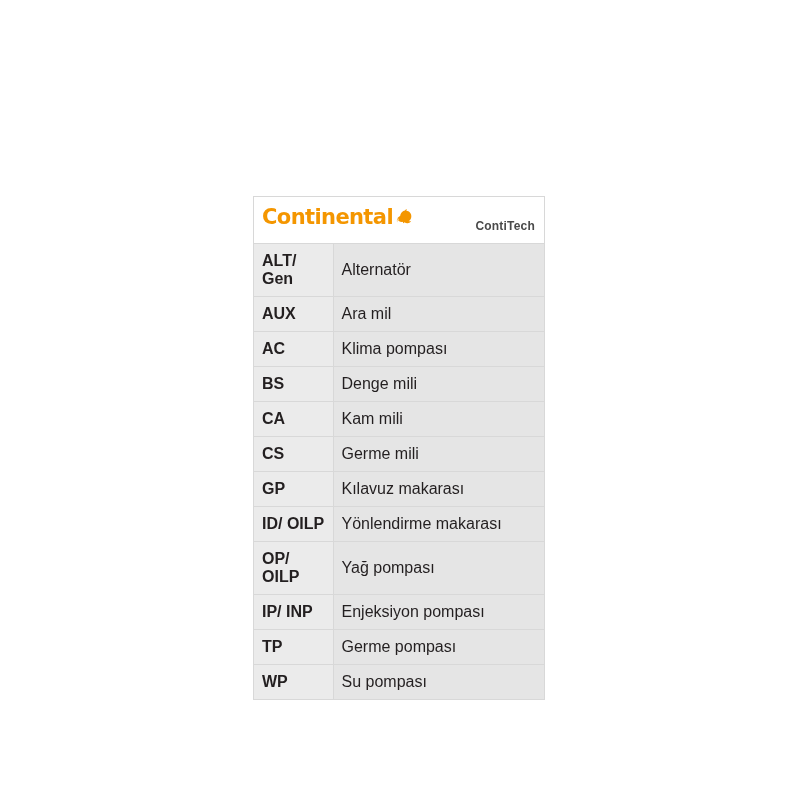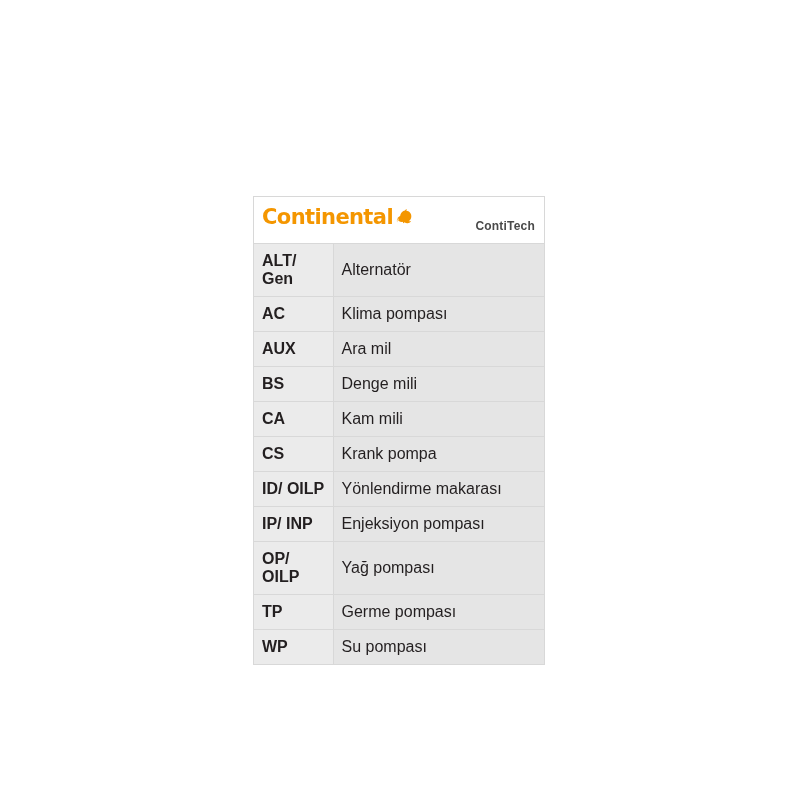--- a/index.html
+++ b/index.html
@@ -119,50 +119,54 @@
       <div class="brand-sub">ContiTech</div>
     </div>
 
     <table class="legend">
       <tbody>
         <tr>
           <td class="code">ALT/ Gen</td>
           <td class="desc">Alternatör</td>
         </tr>
         <tr>
+          <td class="code">AUX</td>
+          <td class="desc">Ara mil</td>
+        </tr>
+        <tr>
           <td class="code">AC</td>
           <td class="desc">Klima pompası</td>
-        </tr>
-        <tr>
-          <td class="code">AUX</td>
-          <td class="desc">Ara mil</td>
         </tr>
         <tr>
           <td class="code">BS</td>
           <td class="desc">Denge mili</td>
         </tr>
         <tr>
           <td class="code">CA</td>
           <td class="desc">Kam mili</td>
         </tr>
         <tr>
           <td class="code">CS</td>
-          <td class="desc">Krank pompa</td>
+          <td class="desc">Germe mili</td>
+        </tr>
+        <tr>
+          <td class="code">GP</td>
+          <td class="desc">Kılavuz makarası</td>
         </tr>
         <tr>
           <td class="code">ID/ OILP</td>
           <td class="desc">Yönlendirme makarası</td>
         </tr>
         <tr>
+          <td class="code">OP/ OILP</td>
+          <td class="desc">Yağ pompası</td>
+        </tr>
+        <tr>
           <td class="code">IP/ INP</td>
           <td class="desc">Enjeksiyon pompası</td>
-        </tr>
-        <tr>
-          <td class="code">OP/ OILP</td>
-          <td class="desc">Yağ pompası</td>
         </tr>
         <tr>
           <td class="code">TP</td>
           <td class="desc">Germe pompası</td>
         </tr>
         <tr>
           <td class="code">WP</td>
           <td class="desc">Su pompası</td>
         </tr>
       </tbody>

